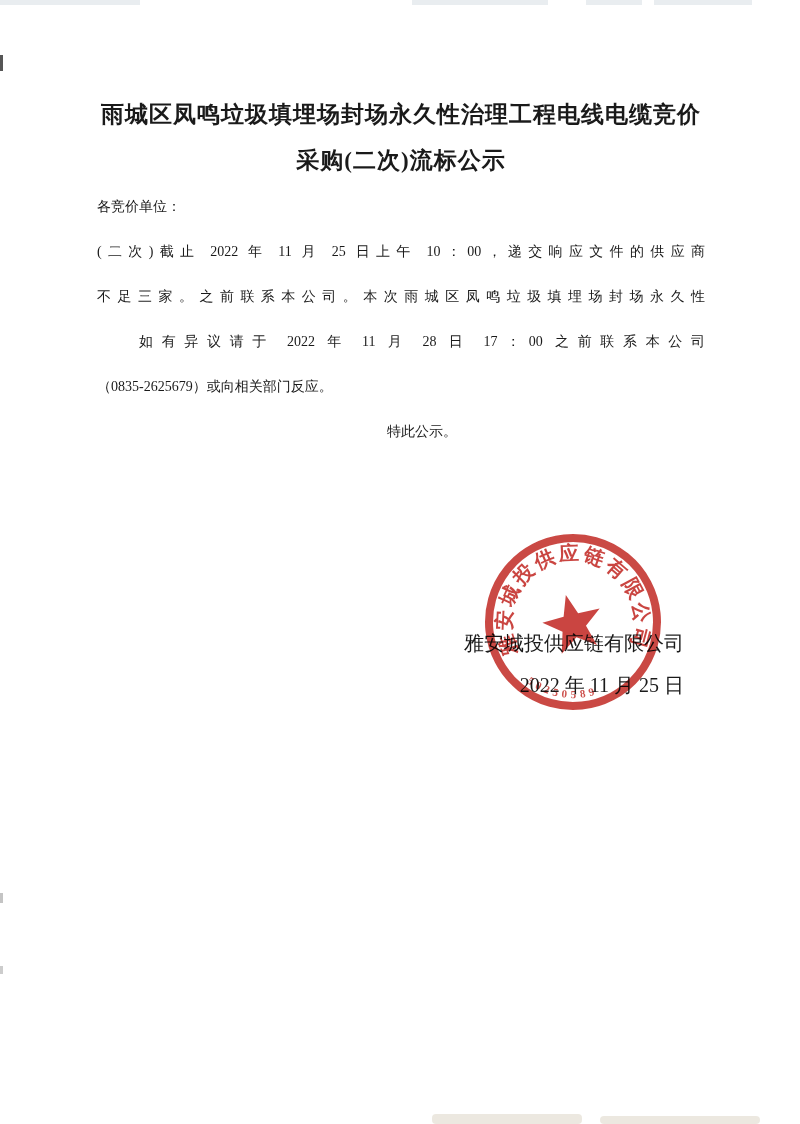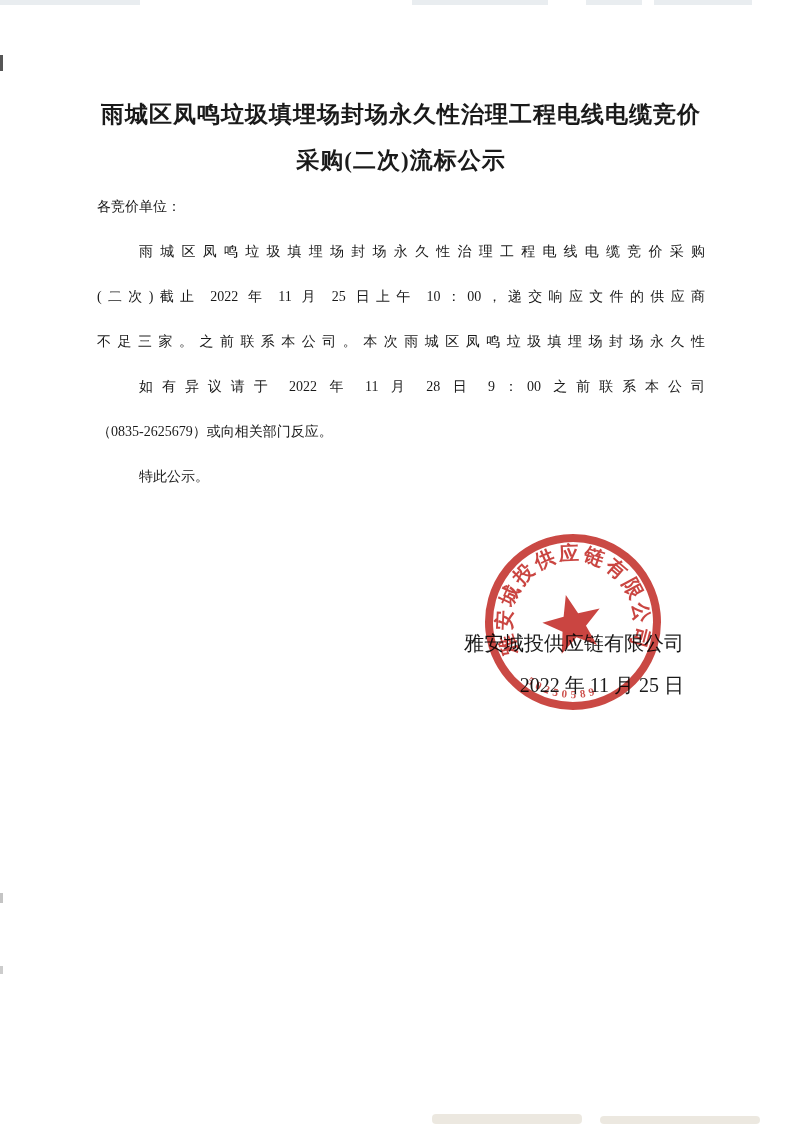--- a/index.html
+++ b/index.html
@@ -9,21 +9,21 @@
     font-family:"Liberation Serif","DejaVu Serif",serif;
   }
   .page{position:absolute;inset:0;padding-left:32px;}
   
   .title-block{position:absolute;left:97px;top:92px;width:608px;text-align:center;}
   .title-line{font-size:23px;line-height:46px;font-weight:bold;letter-spacing:1px;}
   
   .body-block{position:absolute;left:97px;top:184px;width:608px;}
   .line{font-size:14px;line-height:45px;height:45px;white-space:nowrap;}
   .jst{white-space:normal;text-align:justify;text-align-last:justify;}
-  .ind{text-indent:42px;}
+  .ind{text-indent:42px;text-align:center;}
   
   .sig-block{position:absolute;right:116px;top:622px;text-align:right;}
   .sig-line{font-size:20px;line-height:42px;}
   
   .seal{position:absolute;left:481px;top:530px;width:184px;height:184px;
         mix-blend-mode:multiply;opacity:.92;}
   .seal text{font-family:"Liberation Serif","DejaVu Serif",serif;font-weight:bold;}
   
   .smudge{position:absolute;pointer-events:none;}
   .s-top{top:0;height:5px;background:#e9edf0;}
@@ -55,25 +55,24 @@
   <div class="smudge s-bottom sb2"></div>
 
   <div class="title-block">
     <div class="title-line">雨城区凤鸣垃圾填埋场封场永久性治理工程电线电缆竞价</div>
     <div class="title-line">采购(二次)流标公示</div>
   </div>
 
   <div class="body-block">
     <div class="line">各竞价单位：</div>
 
-    <div class="line jst ind">雨城区凤鸣垃圾填埋场封场永久性治理工程电线电缆竞价采购</div>
     <div class="line jst">(二次)截止 2022 年 11 月 25 日上午 10：00，递交响应文件的供应商</div>
     <div class="line jst">不足三家。之前联系本公司。本次雨城区凤鸣垃圾填埋场封场永久性</div>
 
-    <div class="line jst ind">如有异议请于 2022 年 11 月 28 日 9：00 之前联系本公司</div>
+    <div class="line jst ind">如有异议请于 2022 年 11 月 28 日 17：00 之前联系本公司</div>
     <div class="line">（0835-2625679）或向相关部门反应。</div>
 
     <div class="line ind">特此公示。</div>
   </div>
 
   <div class="sig-block">
     <div class="sig-line">雅安城投供应链有限公司</div>
     <div class="sig-line">2022 年 11 月 25 日</div>
   </div>
 

